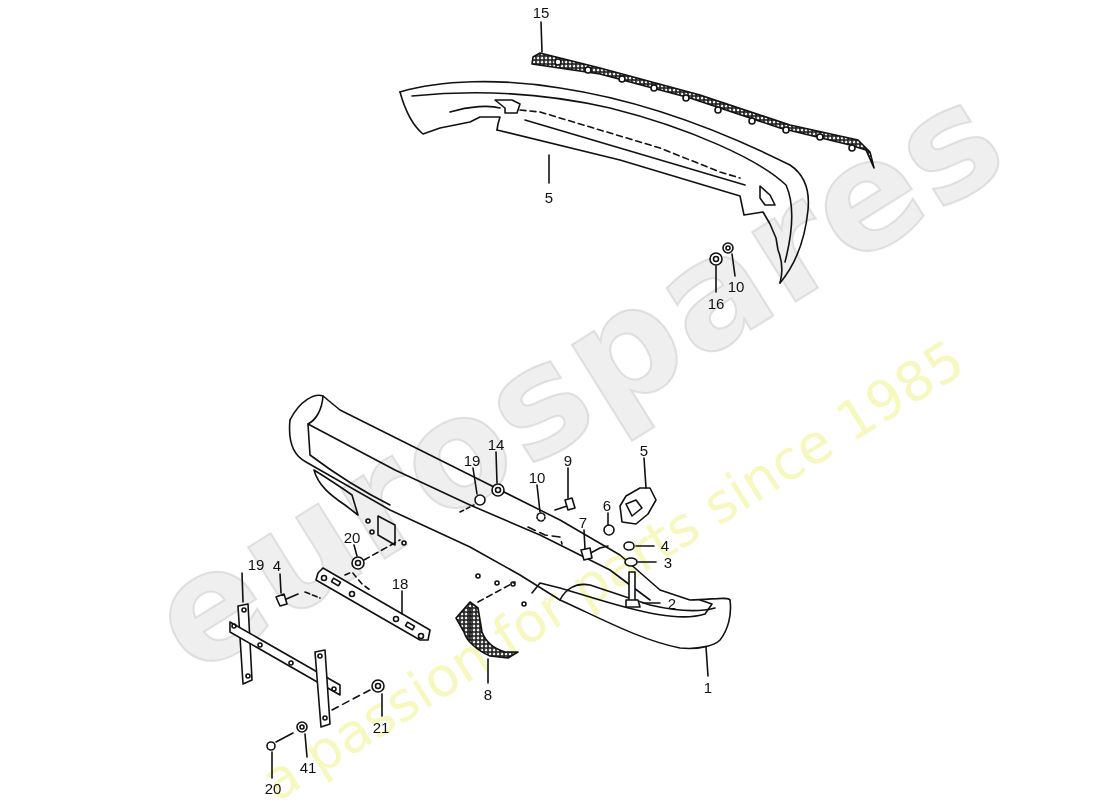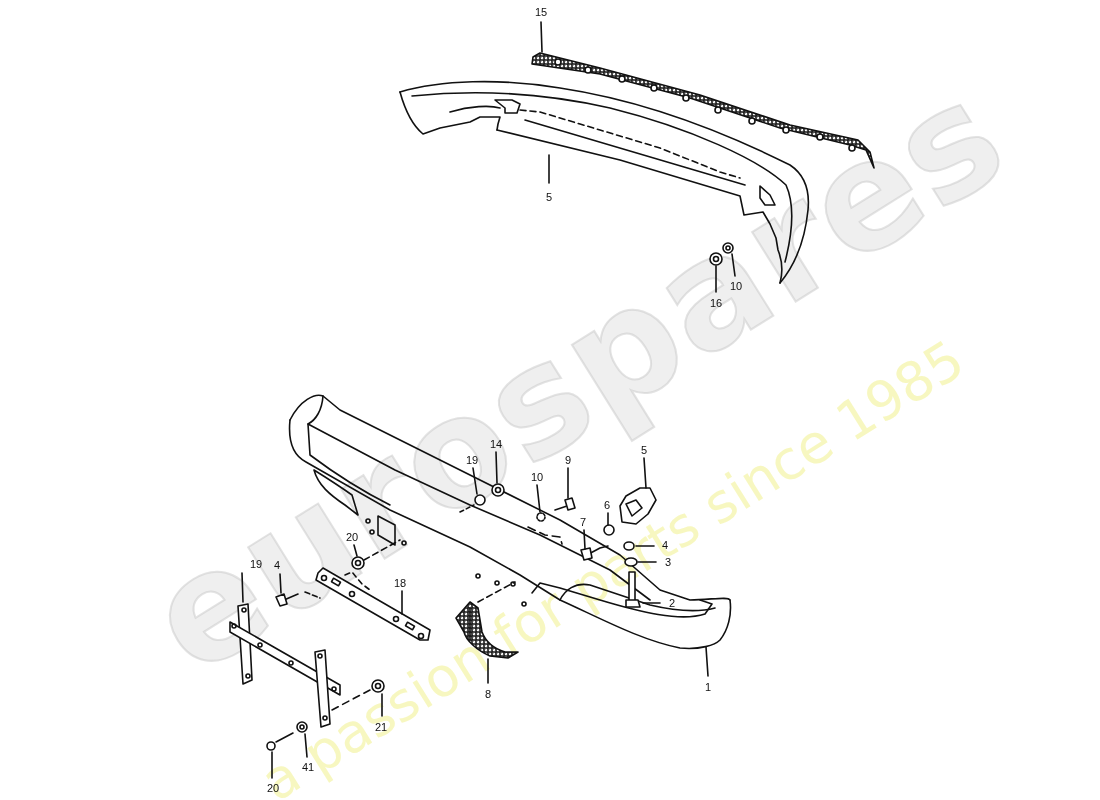--- a/index.html
+++ b/index.html
@@ -1,18 +1,18 @@
 <!DOCTYPE html>
 <html><head>
 <meta charset="utf-8">
 <style>
   html, body { margin:0; padding:0; background:#ffffff; }
   body { width:1100px; height:800px; position:relative; overflow:hidden; font-family:"Liberation Sans", sans-serif; }
   #canvas { position:absolute; left:0; top:0; width:1100px; height:800px; }
-  .callout { position:absolute; font-family:"Liberation Sans", sans-serif; font-size:11px; color:#111; transform:translate(-50%,-50%); line-height:1; white-space:nowrap; }
+  .callout { position:absolute; font-family:"Liberation Sans", sans-serif; font-size:15px; color:#111; transform:translate(-50%,-50%); line-height:1; white-space:nowrap; }
   .wm-text { position:absolute; white-space:nowrap; font-family:"DejaVu Sans", sans-serif; pointer-events:none; }
   #wm-brand { left:120px; top:560px; font-size:150px; font-weight:bold; color:rgba(210,210,210,0.35); transform:rotate(-32deg); transform-origin:left top; letter-spacing:2px; -webkit-text-stroke:2px rgba(200,200,200,0.5); }
   #wm-tag { left:250px; top:760px; font-size:54px; color:rgba(240,240,140,0.55); transform:rotate(-32deg); transform-origin:left top; }
 </style>
 </head>
 <body>
 
 <div id="wm-brand" class="wm-text">eurospares</div>
 <div id="wm-tag" class="wm-text">a passion for parts since 1985</div>
 

